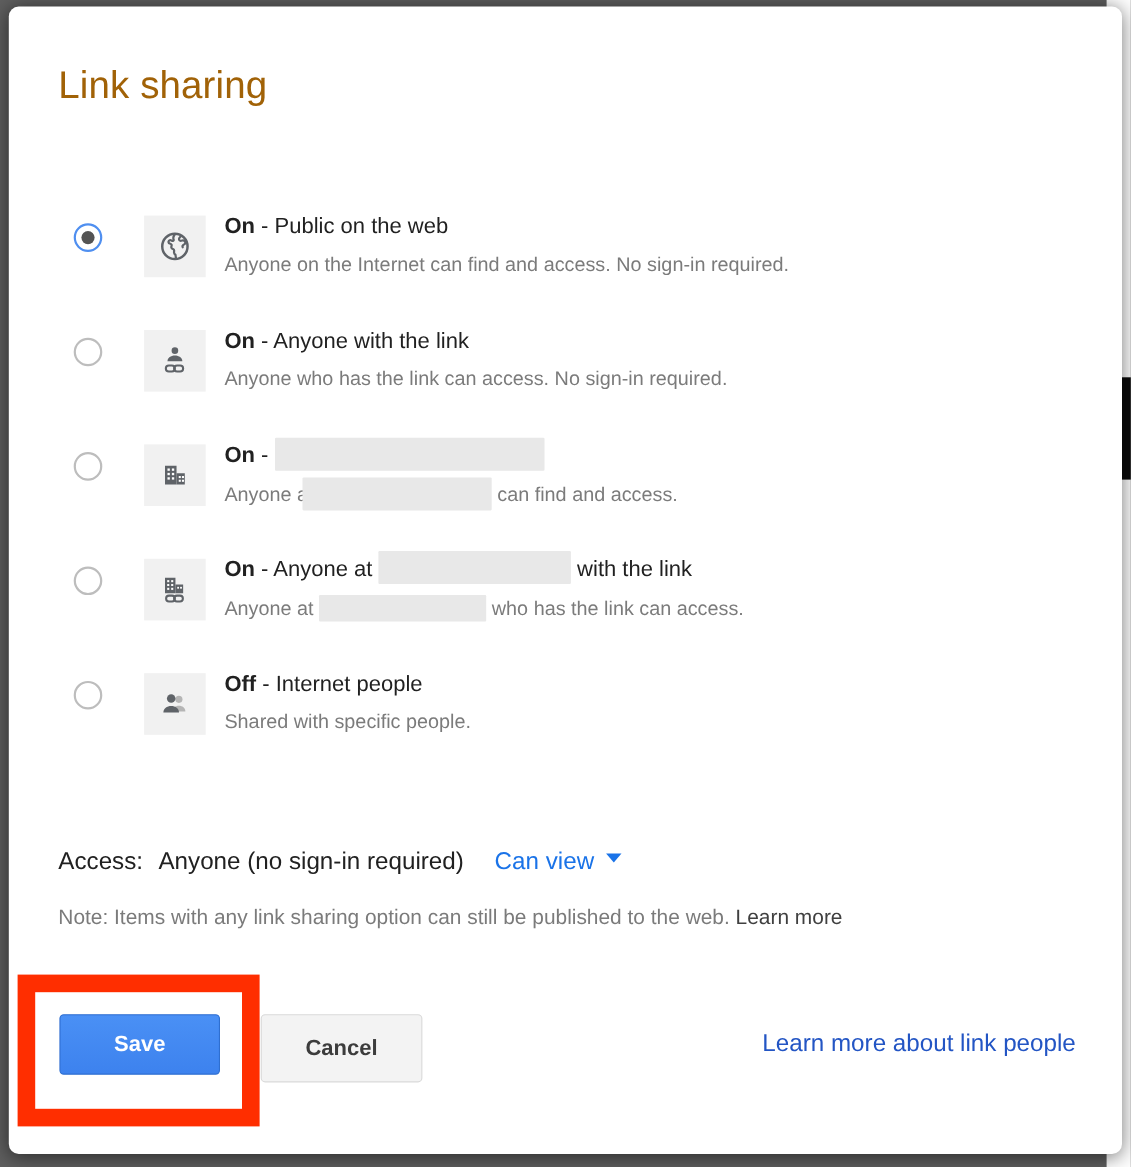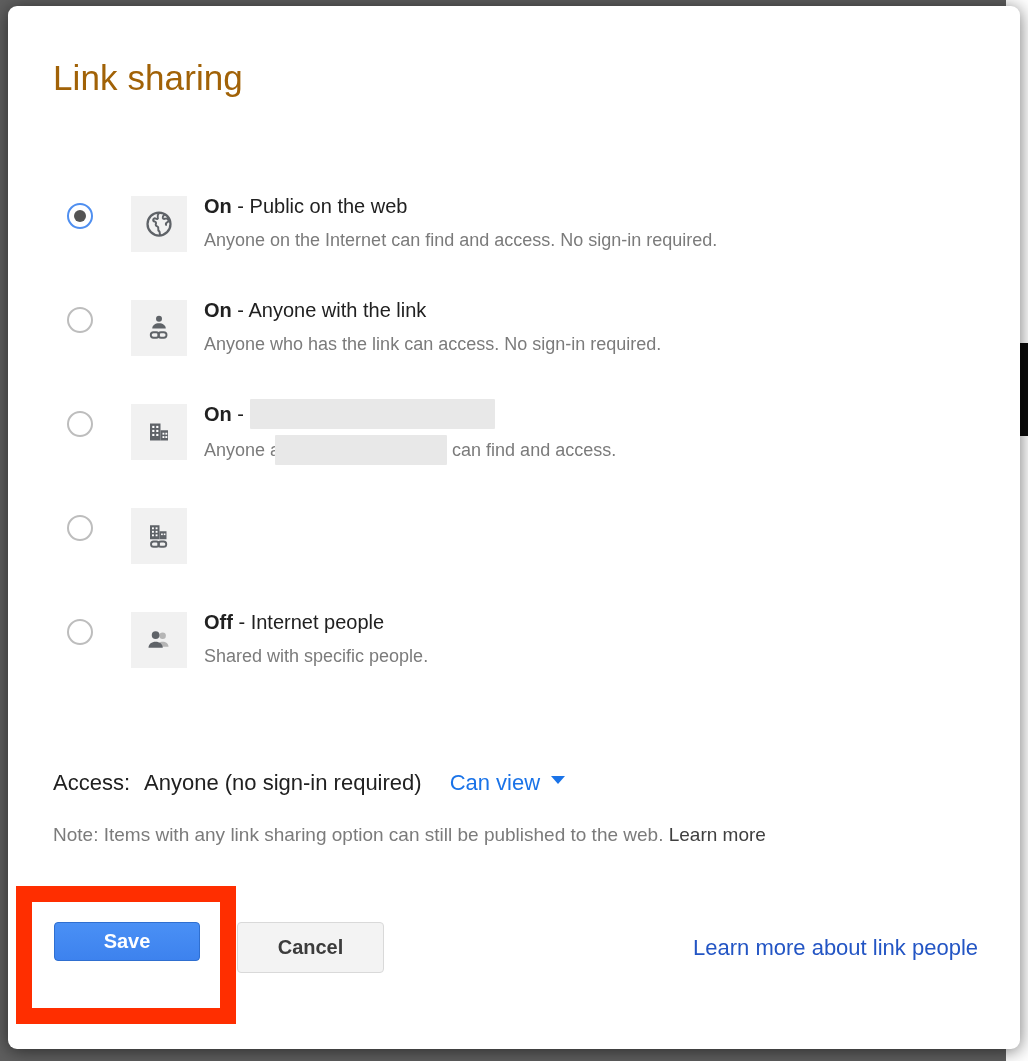--- a/index.html
+++ b/index.html
@@ -211,38 +211,38 @@
     left: 0;
     top: 911px;
     width: 100%;
   }
 
   .btn-save {
     position: absolute;
     left: 46px;
     top: 5px;
     width: 146px;
-    height: 39px;
+    height: 55px;
     background: #4285f4;
     background-image: linear-gradient(#4a90f5, #3d82ee);
     border: 1px solid #2f6fd0;
     border-radius: 4px;
     color: #ffffff;
     font-size: 20px;
     font-weight: bold;
     cursor: pointer;
     font-family: "Liberation Sans", sans-serif;
   }
 
   .btn-cancel {
     position: absolute;
     left: 229px;
     top: 5px;
     width: 147px;
-    height: 51px;
+    height: 62px;
     background: #f3f3f3;
     border: 1px solid #d9d9d9;
     border-radius: 4px;
     color: #3c3c3c;
     font-size: 20px;
     font-weight: bold;
     cursor: pointer;
     font-family: "Liberation Sans", sans-serif;
   }
 
@@ -353,20 +353,28 @@
             <rect x="9.3" y="10.7" width="1.5" height="1.5"></rect>
             <rect x="13.7" y="10.0" width="1.3" height="1.3"></rect>
             <rect x="15.8" y="10.0" width="1.3" height="1.3"></rect>
           </g>
           <g fill="none" stroke="#5f6368" stroke-width="1.5">
             <rect x="5.6" y="16.4" width="6.4" height="4.2" rx="2.1"></rect>
             <rect x="11.4" y="16.4" width="6.4" height="4.2" rx="2.1"></rect>
           </g>
         </svg>
       </div>
+      <div class="opt-text">
+        <div class="opt-title">
+          <b>On</b><span> - </span><span>Anyone at</span> <span class="redact t4"></span> <span>with the link</span>
+        </div>
+        <div class="opt-desc">
+          <span>Anyone at</span> <span class="redact d4"></span> <span>who has the link can access.</span>
+        </div>
+      </div>
     </div>
 
     <div class="option-row">
       <div class="radio"></div>
       <div class="icon-box">
         <svg width="30" height="30" viewBox="0 0 24 24">
           <circle cx="14.9" cy="8.6" r="2.6" fill="#b5b5b5"></circle>
           <path d="M10.2 17.4c0-2.6 2.2-4.1 4.7-4.1s4.7 1.5 4.7 4.1z" fill="#b5b5b5"></path>
           <circle cx="9.3" cy="8.0" r="3.1" fill="#5f6368"></circle>
           <path d="M3.6 18.2c0-3.0 2.6-4.8 5.7-4.8s5.7 1.8 5.7 4.8z" fill="#5f6368"></path>

